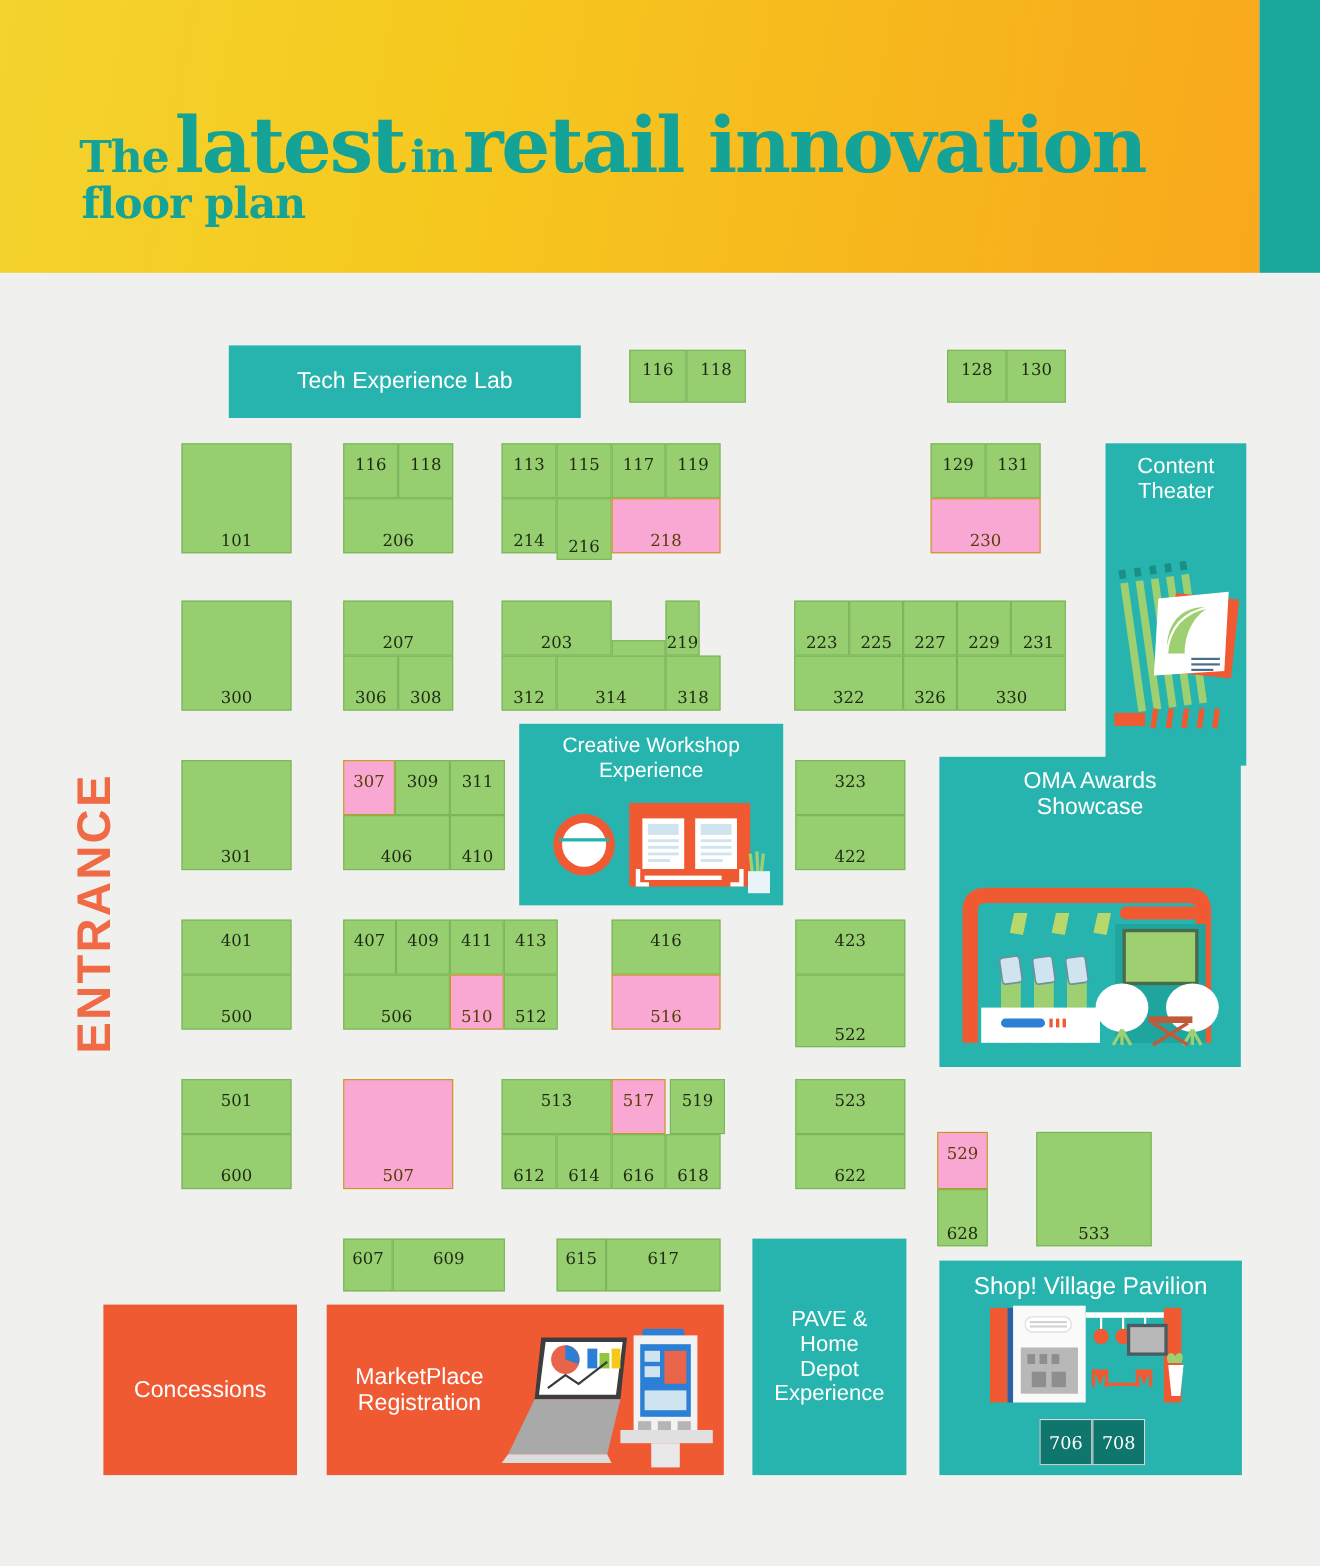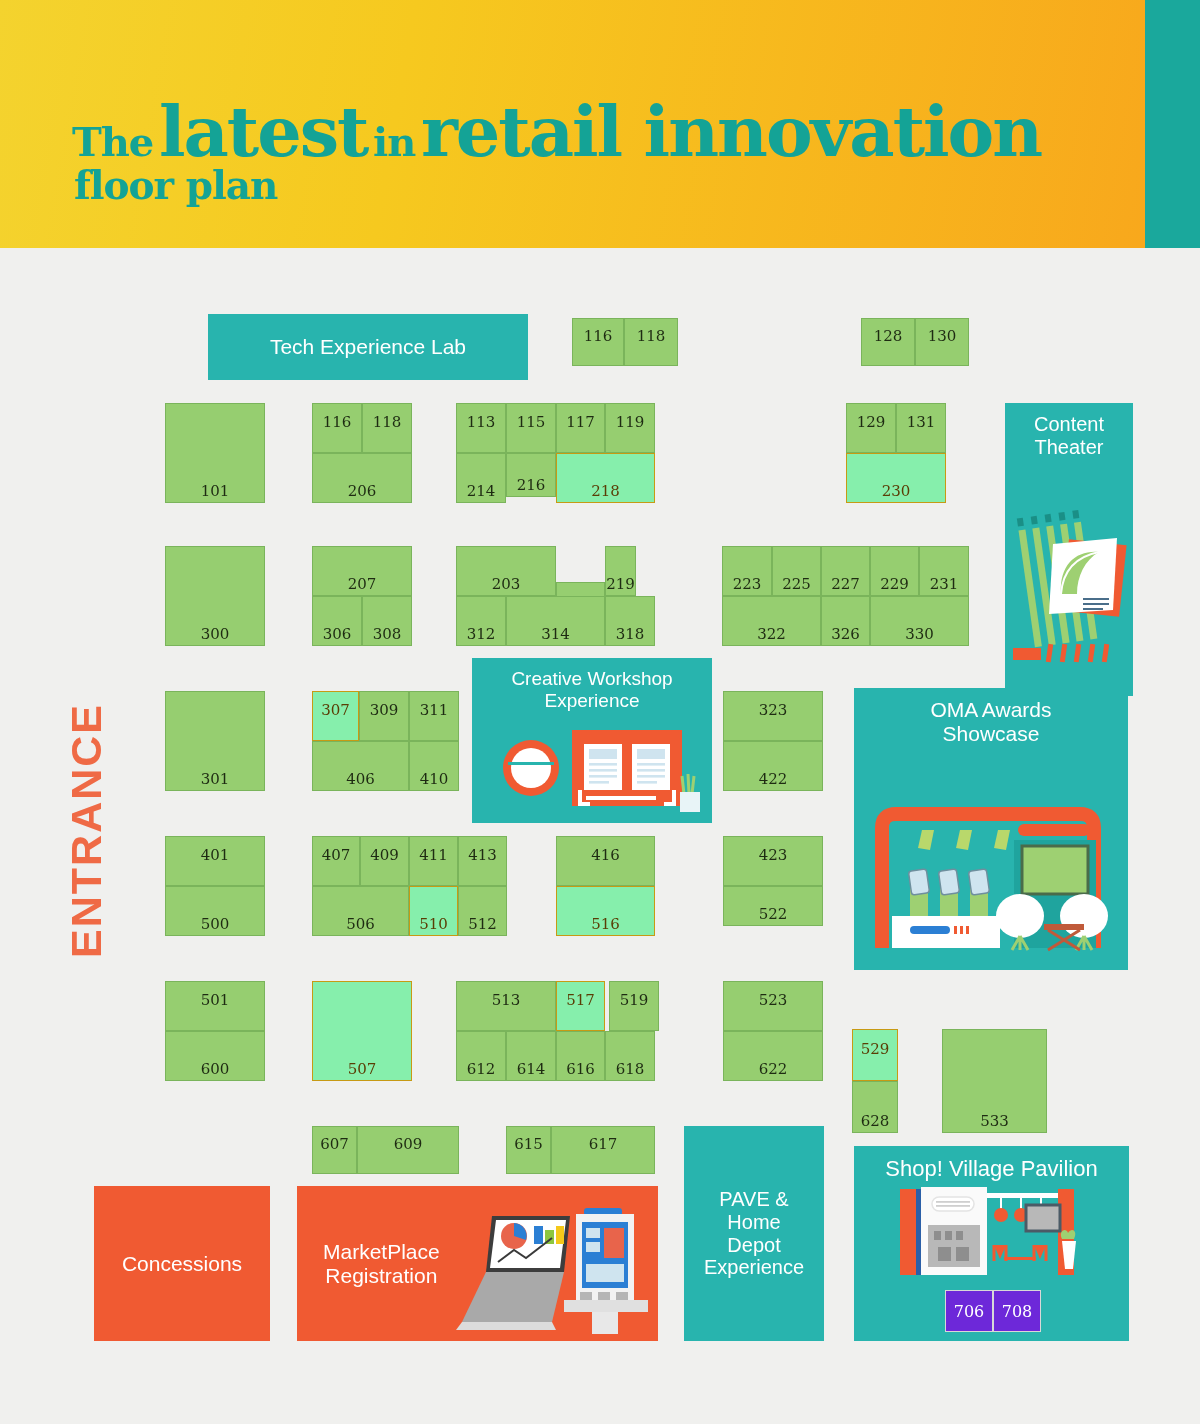--- a/index.html
+++ b/index.html
@@ -41,22 +41,22 @@
   .booth {
     position:absolute;
     background:#96ce70;
     border:1px solid #7ab45b;
     color:#1e2b12;
     font-family:"DejaVu Serif", serif;
     font-size:15px;
     display:flex; align-items:flex-end; justify-content:center;
     padding-bottom:2px;
   }
-  .booth.yellow { background:#86efac; border-color:#c79a14; color:#5a3d05; }
-  .booth.orange { background:#6d28d9; border-color:#c94723; color:#ffffff;text-align:center; }
+  .booth.yellow { background:#f9a8d4; border-color:#c79a14; color:#5a3d05; }
+  .booth.orange { background:#0f766e; border-color:#c94723; color:#ffffff;text-align:center; }
   .booth.mid { align-items:center; padding-bottom:12px; }
 
   .zone {
     position:absolute;
     background:#28b4ae;
     color:#ffffff;
     font-family:"Liberation Sans", sans-serif;
     font-size:21px;
     display:flex; align-items:center; justify-content:center;
     text-align:center;
@@ -110,21 +110,21 @@
 
   <div class="booth mid" style="left:312px; top:155px; width:50px; height:50px;">116</div>
   <div class="booth mid" style="left:362px; top:155px; width:50px; height:50px;">118</div>
   <div class="booth" style="left:312px; top:205px; width:100px; height:50px;">206</div>
 
   <div class="booth mid" style="left:456px; top:155px; width:50px; height:50px;">113</div>
   <div class="booth mid" style="left:506px; top:155px; width:50px; height:50px;">115</div>
   <div class="booth mid" style="left:556px; top:155px; width:49px; height:50px;">117</div>
   <div class="booth mid" style="left:605px; top:155px; width:50px; height:50px;">119</div>
   <div class="booth" style="left:456px; top:205px; width:50px; height:50px;">214</div>
-  <div class="booth" style="left:506px; top:205px; width:50px; height:44px;">216</div>
+  <div class="booth" style="left:506px; top:205px; width:50px; height:56px;">216</div>
   <div class="booth yellow" style="left:556px; top:205px; width:99px; height:50px;">218</div>
 
 
   <div class="booth mid" style="left:846px; top:155px; width:50px; height:50px;">129</div>
   <div class="booth mid" style="left:896px; top:155px; width:50px; height:50px;">131</div>
   <div class="booth yellow" style="left:846px; top:205px; width:100px; height:50px;">230</div>
 
   <div class="zone topalign" style="left:1005px; top:155px; width:128px; height:293px; white-space:pre-line; font-size:20px;">
     <span>Content
 Theater</span>
@@ -271,21 +271,21 @@
   <div class="booth mid" style="left:409px; top:588px; width:49px; height:50px;">411</div>
   <div class="booth mid" style="left:458px; top:588px; width:49px; height:50px;">413</div>
   <div class="booth" style="left:312px; top:638px; width:97px; height:50px;">506</div>
   <div class="booth yellow" style="left:409px; top:638px; width:49px; height:50px;">510</div>
   <div class="booth" style="left:458px; top:638px; width:49px; height:50px;">512</div>
 
   <div class="booth mid" style="left:556px; top:588px; width:99px; height:50px;">416</div>
   <div class="booth yellow" style="left:556px; top:638px; width:99px; height:50px;">516</div>
 
   <div class="booth mid" style="left:723px; top:588px; width:100px; height:50px;">423</div>
-  <div class="booth" style="left:723px; top:638px; width:100px; height:40px;text-align:right;">522</div>
+  <div class="booth" style="left:723px; top:638px; width:100px; height:66px;text-align:right;">522</div>
 
   <div class="booth mid" style="left:165px; top:733px; width:100px; height:50px;">501</div>
   <div class="booth" style="left:165px; top:783px; width:100px; height:50px;">600</div>
 
   <div class="booth yellow" style="left:312px; top:733px; width:100px; height:100px;">507</div>
 
   <div class="booth mid" style="left:456px; top:733px; width:100px; height:50px;">513</div>
   <div class="booth mid yellow" style="left:556px; top:733px; width:49px; height:50px;">517</div>
   <div class="booth mid" style="left:609px; top:733px; width:50px; height:50px;">519</div>
   <div class="booth" style="left:456px; top:783px; width:50px; height:50px;">612</div>

